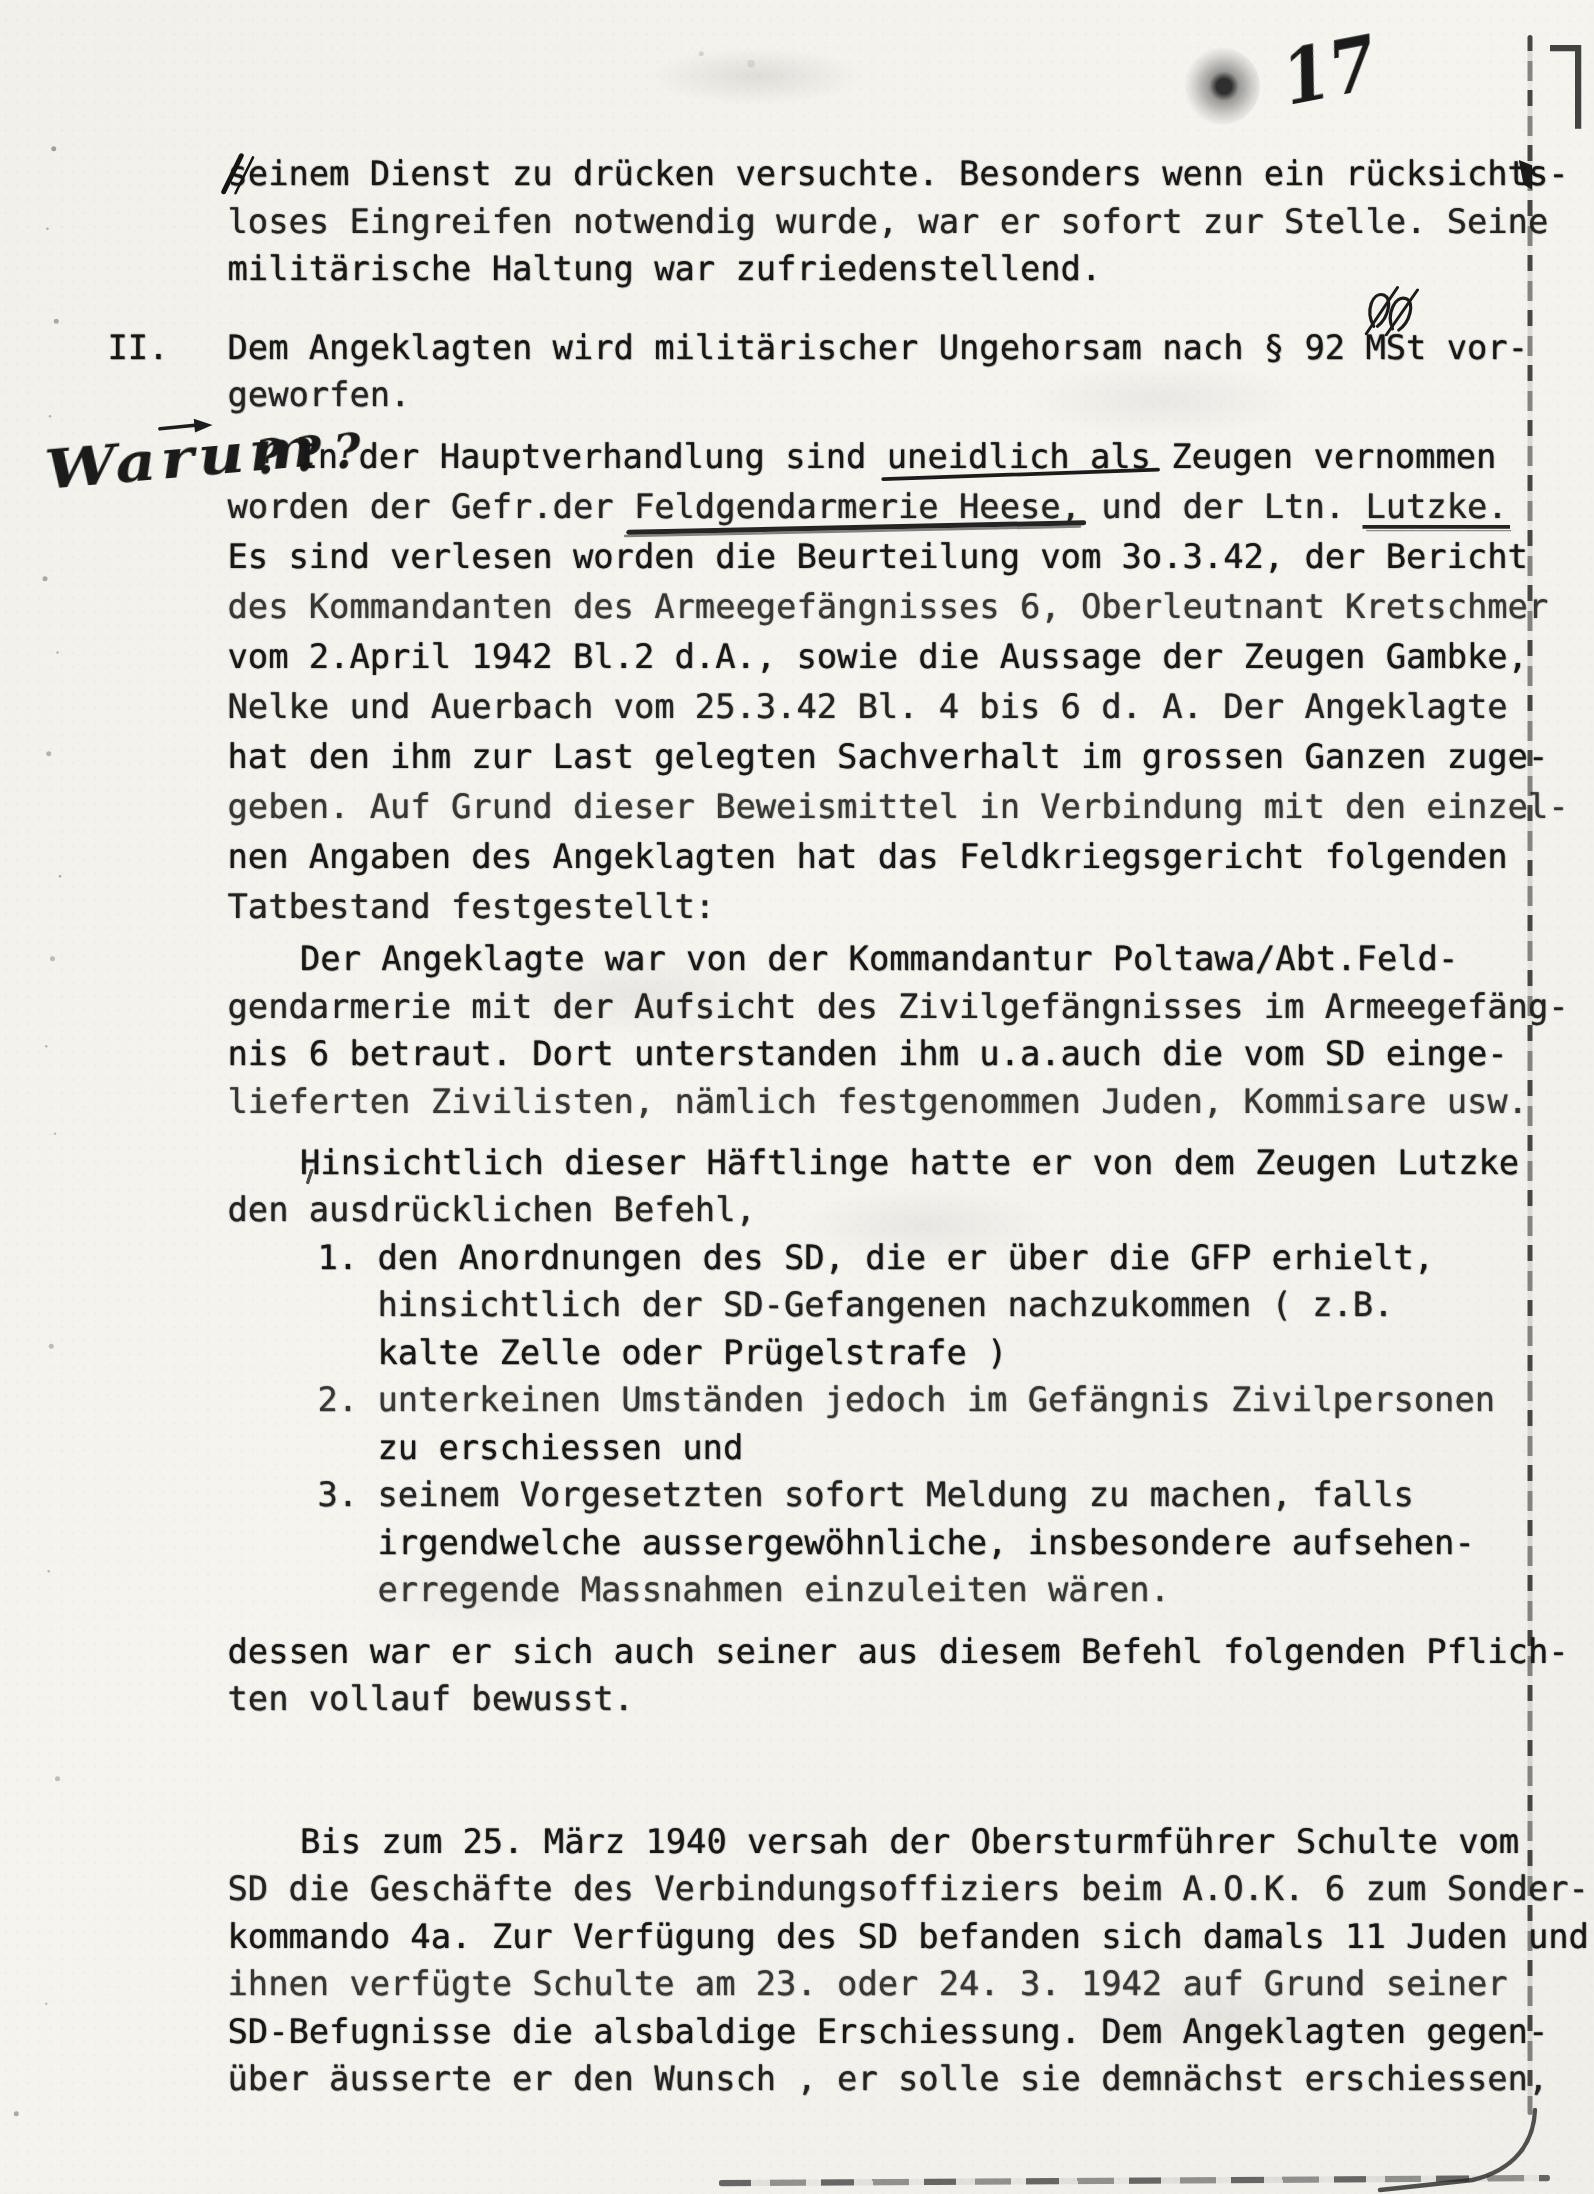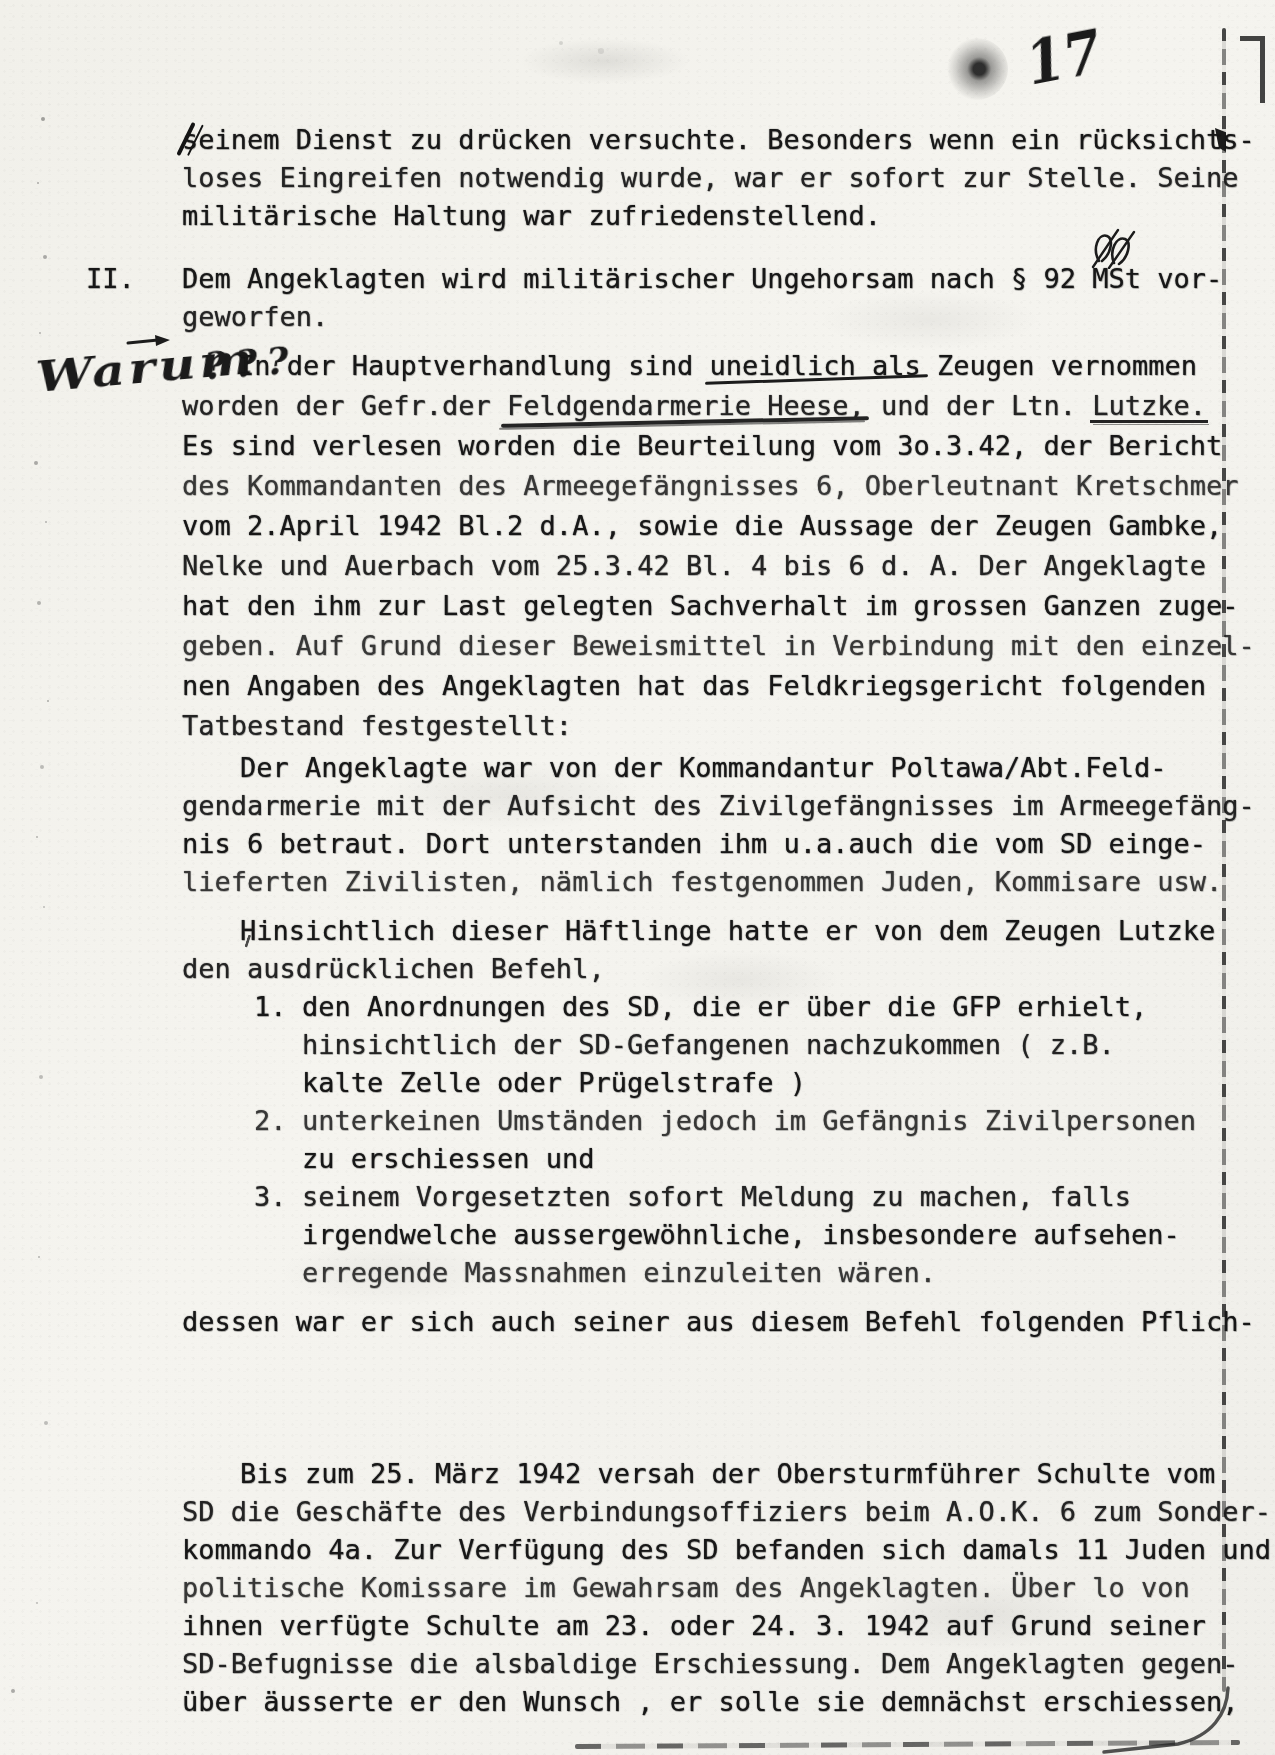--- a/index.html
+++ b/index.html
@@ -171,25 +171,25 @@
     <div class="ln cont">kalte Zelle oder Prügelstrafe )</div>
     <div class="ln"><span class="num">2.</span><span>unterkeinen Umständen jedoch im Gefängnis Zivilpersonen</span></div>
     <div class="ln cont">zu erschiessen und</div>
     <div class="ln"><span class="num">3.</span><span>seinem Vorgesetzten sofort Meldung zu machen, falls</span></div>
     <div class="ln cont">irgendwelche aussergewöhnliche, insbesondere aufsehen-</div>
     <div class="ln cont">erregende Massnahmen einzuleiten wären.</div>
   </div>
 
   <div class="block" style="top:1306px">
     <div class="ln">dessen war er sich auch seiner aus diesem Befehl folgenden Pflich-</div>
+    <div class="ln">ten vollauf bewusst.</div>
   </div>
 
   <div class="block" style="top:1458px">
-    <div class="ln ind58">Bis zum 25. März 1942 versah der Obersturmführer Schulte vom</div>
+    <div class="ln ind58">Bis zum 25. März 1940 versah der Obersturmführer Schulte vom</div>
     <div class="ln">SD die Geschäfte des Verbindungsoffiziers beim A.O.K. 6 zum Sonder-</div>
     <div class="ln">kommando 4a. Zur Verfügung des SD befanden sich damals 11 Juden und</div>
-    <div class="ln">politische Komissare im Gewahrsam des Angeklagten. Über lo von</div>
     <div class="ln">ihnen verfügte Schulte am 23. oder 24. 3. 1942 auf Grund seiner</div>
     <div class="ln">SD-Befugnisse die alsbaldige Erschiessung. Dem Angeklagten gegen-</div>
     <div class="ln">über äusserte er den Wunsch , er solle sie demnächst erschiessen,</div>
   </div>
 
 </div>
 
 </body></html>

